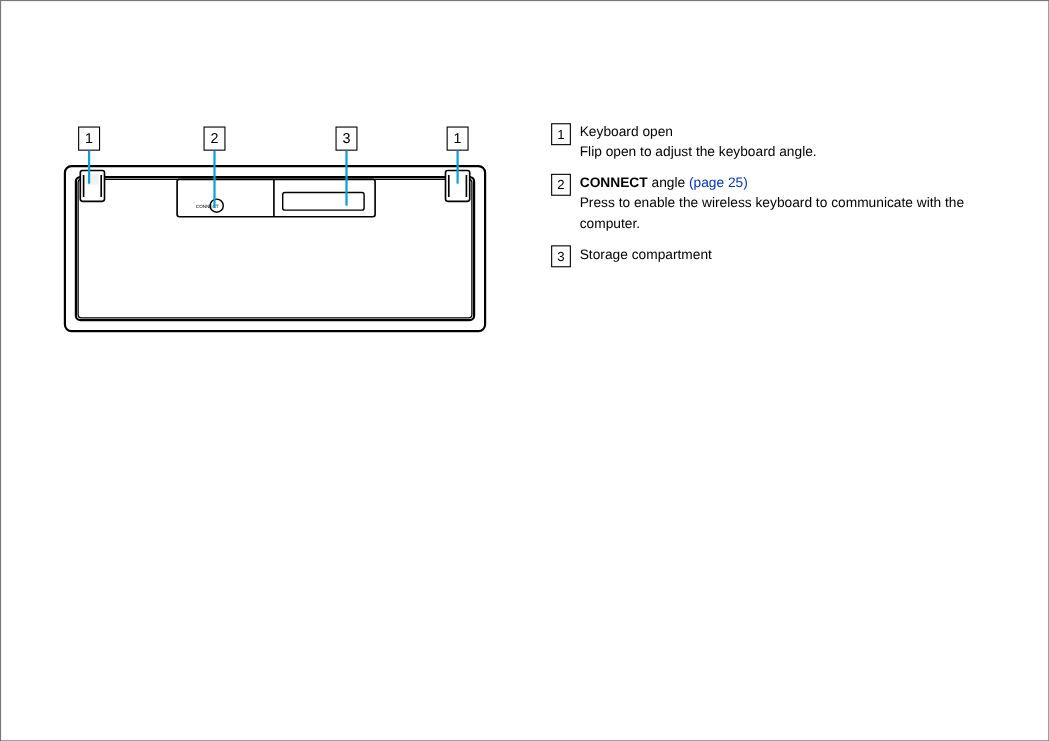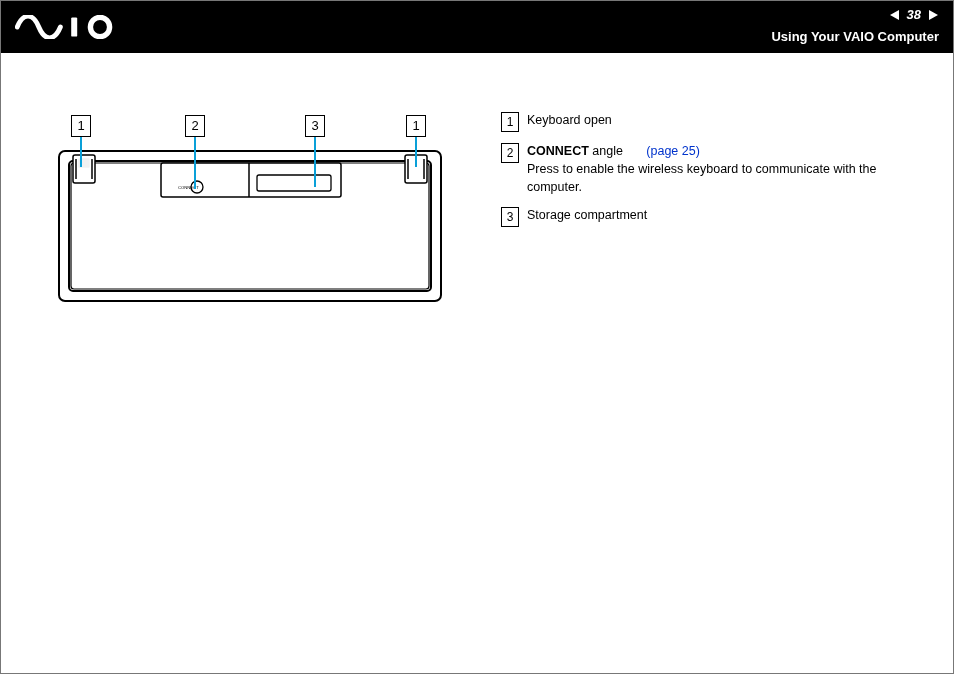--- a/index.html
+++ b/index.html
@@ -129,55 +129,30 @@
   }
   .legend-text {
     flex: 1 1 auto;
   }
   .legend-title {
     display: inline;
   }
   .link {
     color: #0033cc;
     text-decoration: none;
-    margin-left: 20px;
   }
   .bold {
     font-weight: bold;
   }
 </style>
 </head>
 <body>
 
 <div class="page">
 
-  <div class="header">
-
-    <svg class="logo" viewBox="0 0 180 40" width="110" height="24">
-      <g fill="#fff" stroke="none">
-
-        <path d="M2 20 C 12 -4, 28 -4, 38 20 C 48 44, 64 44, 74 20 L74 20" stroke="#fff" stroke-width="8" fill="none" stroke-linecap="round"></path>
-
-        <rect x="92" y="4" width="10" height="32" rx="2"></rect>
-
-        <circle cx="140" cy="20" r="16" fill="none" stroke="#fff" stroke-width="9"></circle>
-      </g>
-    </svg>
-
-    <div class="pagenum-group">
-      <svg class="tri" width="12" height="12" viewBox="0 0 12 12">
-        <polygon points="10,1 10,11 1,6" fill="#fff"></polygon>
-      </svg>
-      <span class="pgno">38</span>
-      <svg class="tri" width="12" height="12" viewBox="0 0 12 12">
-        <polygon points="2,1 2,11 11,6" fill="#fff"></polygon>
-      </svg>
-    </div>
-    <div class="header-title">Using Your VAIO Computer</div>
-  </div>
 
   <div class="content">
 
     <div class="diagram-wrap">
 
       <div class="callouts-row">
         <div class="callout-box" style="left:14px">1</div>
         <div class="callout-box" style="left:128px">2</div>
         <div class="callout-box" style="left:248px">3</div>
         <div class="callout-box" style="left:349px">1</div>
@@ -219,20 +194,21 @@
         </g>
       </svg>
     </div>
 
     <div class="legend">
 
       <div class="legend-item">
         <div class="legend-box">1</div>
         <div class="legend-text">
           <span class="legend-title">Keyboard open</span><br>
+          <span>Flip open to adjust the keyboard angle.</span>
         </div>
       </div>
 
       <div class="legend-item">
         <div class="legend-box">2</div>
         <div class="legend-text">
           <span class="bold">CONNECT</span><span> angle </span><a href="#" class="link">(page 25)</a><br>
           <span>Press to enable the wireless keyboard to communicate with the computer.</span>
         </div>
       </div>

